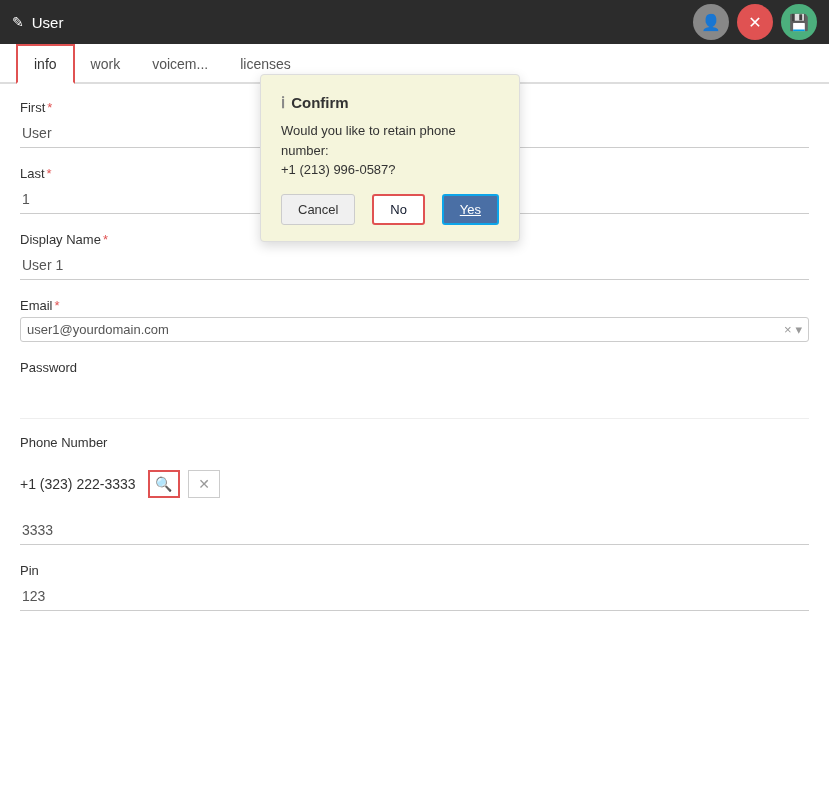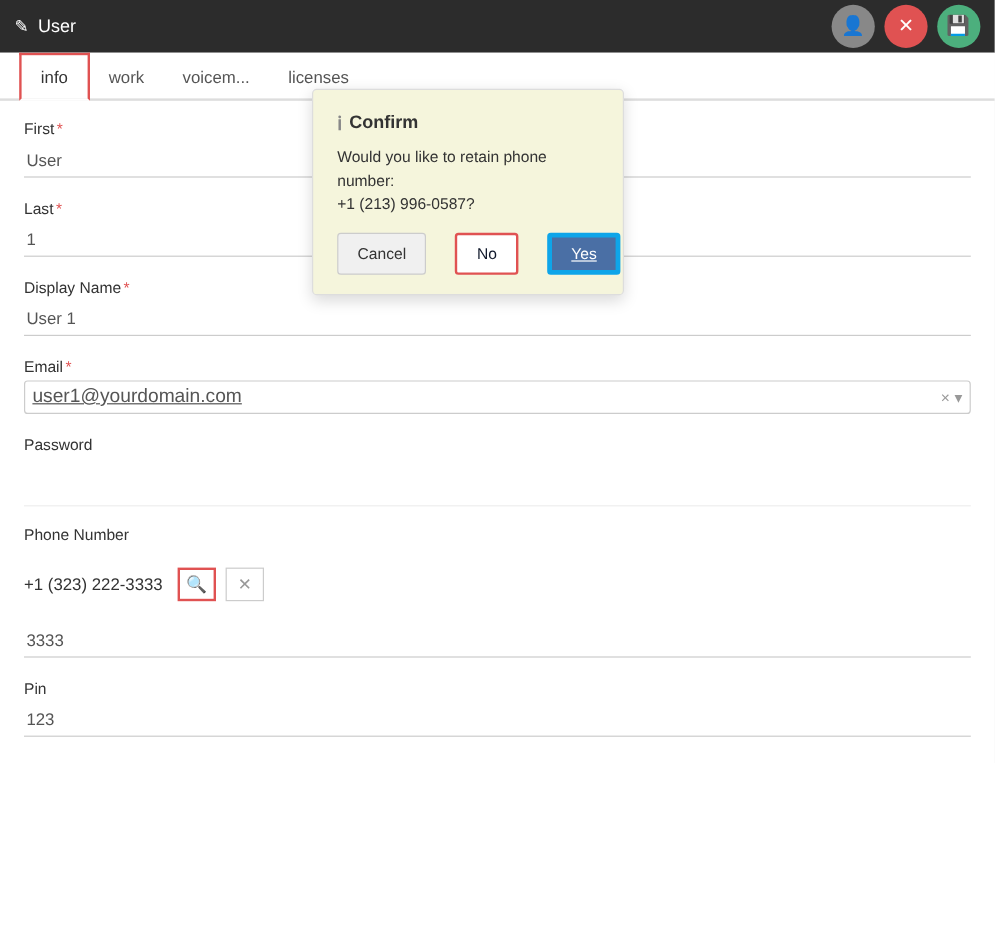--- a/index.html
+++ b/index.html
@@ -116,22 +116,21 @@
     .email-field-wrapper {
       border: 1px solid #ccc;
       border-radius: 3px;
       padding: 4px 6px;
       display: flex;
       align-items: center;
       justify-content: space-between;
     }
     .email-tag {
       color: #555;
-      font-size: 16px;
-      text-decoration: underline;
+      font-size: 13px;
     }
     .email-controls {
       display: flex;
       gap: 4px;
       color: #999;
       font-size: 13px;
     }
 
     
     .section-divider {
@@ -199,43 +198,43 @@
       font-size: 16px;
     }
     .dialog-message {
       font-size: 13px;
       color: #333;
       margin-bottom: 14px;
       line-height: 1.5;
     }
     .dialog-actions {
       display: flex;
-      gap: 24px;
-      justify-content: flex-start;
+      gap: 4px;
+      justify-content: space-between;
     }
     .dialog-btn {
       padding: 6px 16px;
       border-radius: 3px;
       cursor: pointer;
       font-size: 13px;
       border: 1px solid #ccc;
     }
     .dialog-btn.cancel {
       background: #f0f0f0;
       color: #333;
     }
     .dialog-btn.no {
       background: #fff;
       color: #0f172a;
       border: 2px solid #e05252;
     }
     .dialog-btn.yes {
       background: #4a6fa5;
       color: #fff;
-      border: 4px solid #0ea5e9;
+      border: 2px solid #0ea5e9;
       text-decoration: underline;
     }
 
     
     .password-area {
       min-height: 40px;
     }
   </style>
 </head>
 <body>

